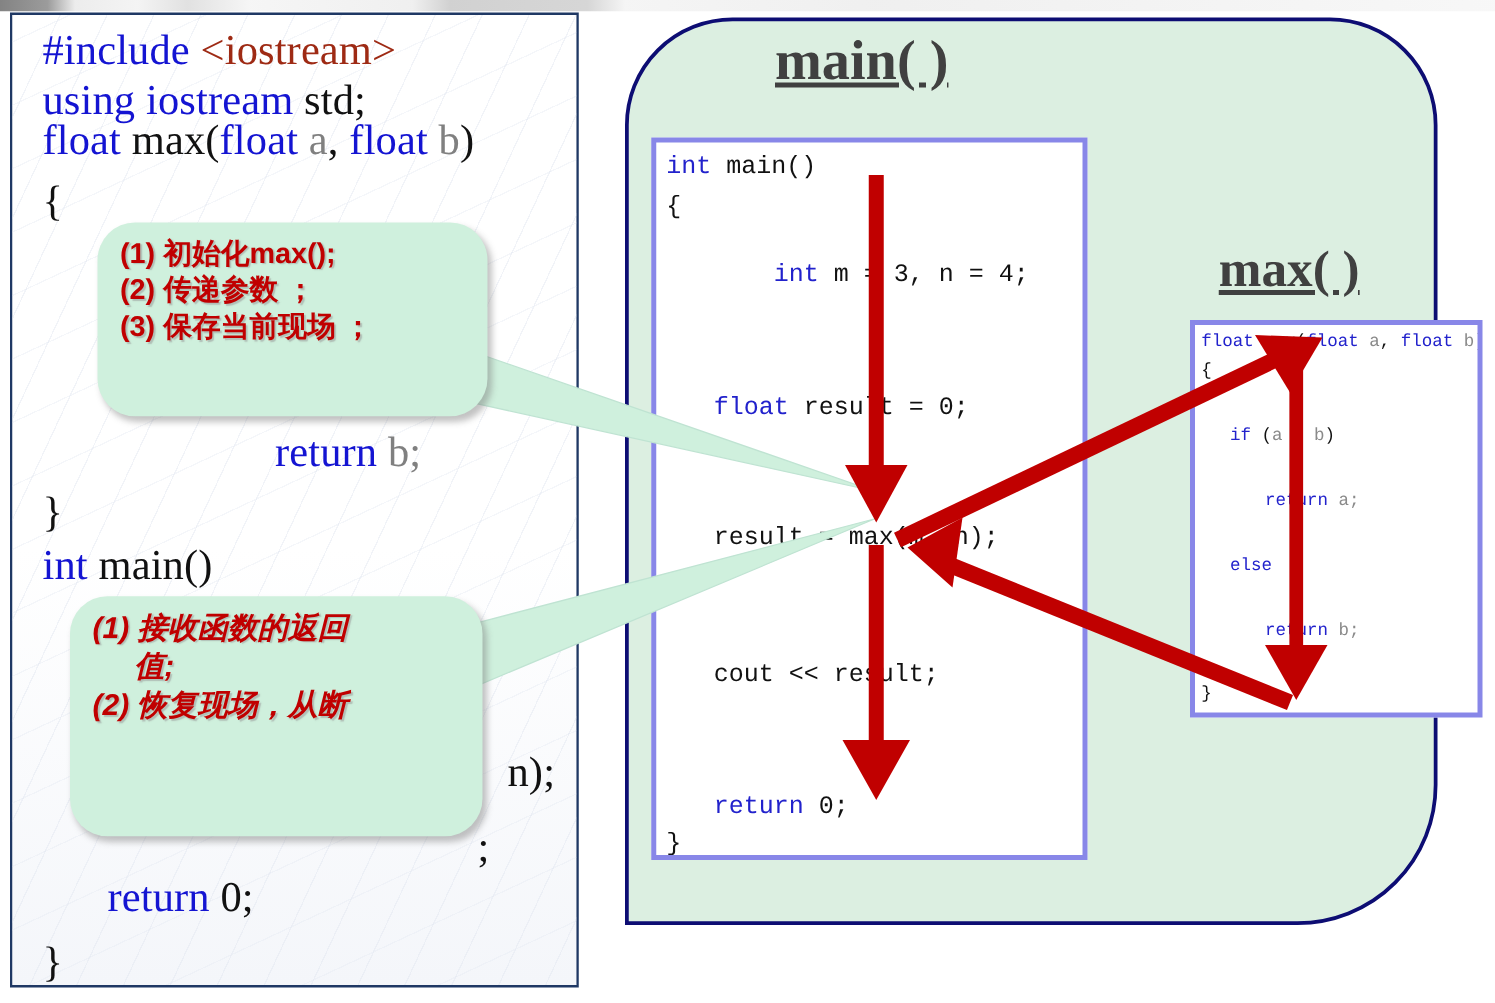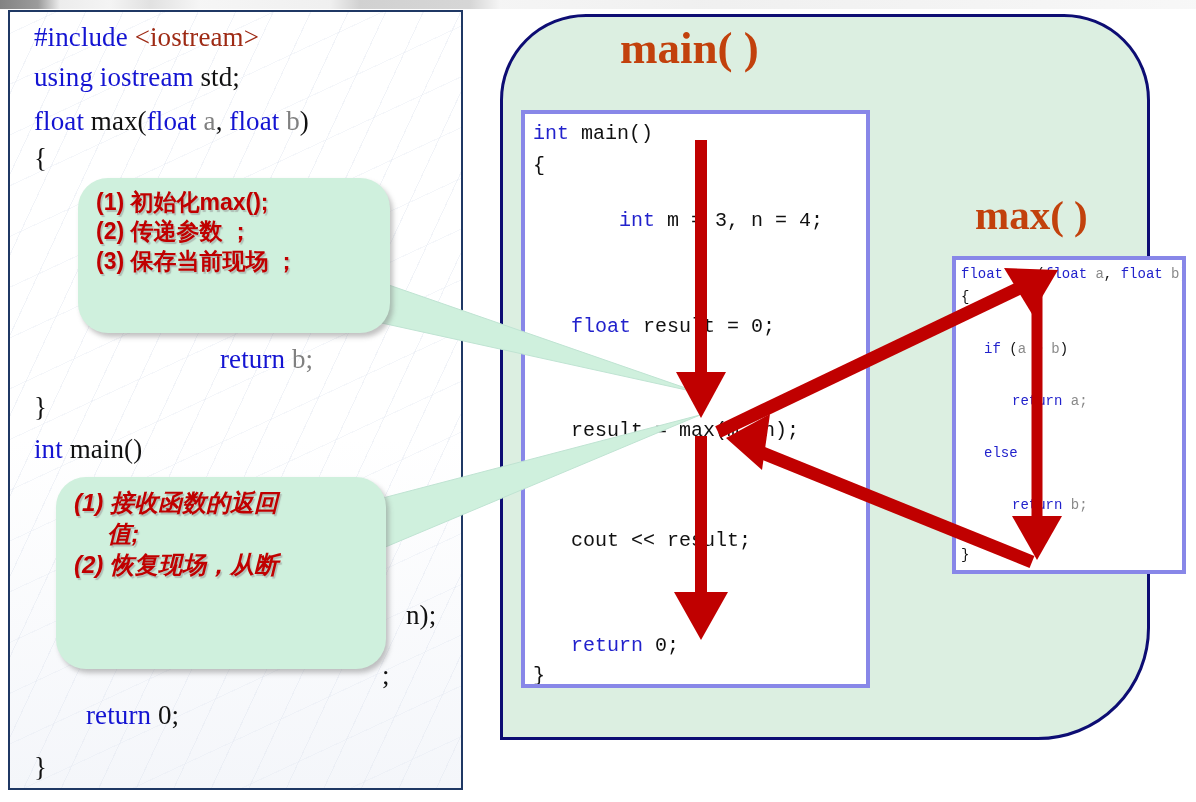--- a/index.html
+++ b/index.html
@@ -31,21 +31,21 @@
     position:absolute;inset:0;
     background:
       repeating-linear-gradient(115deg, rgba(225,230,240,.45) 0px, rgba(225,230,240,.45) 1px, transparent 1px, transparent 34px),
       repeating-linear-gradient(-25deg, rgba(228,233,242,.38) 0px, rgba(228,233,242,.38) 1px, transparent 1px, transparent 46px),
       linear-gradient(to bottom,#ffffff 0%,#ffffff 55%,#f4f6fa 100%);
     pointer-events:none;
   }
   .lcode{
     position:absolute;
     font-family:"Liberation Serif", serif;
-    font-size:27px;
+    font-size:34px;
     line-height:1;
     white-space:pre;
     color:#1a1a1a;
     letter-spacing:.1px;
   }
   .kw{color:#1414d2;}
   .hdr{color:#9e2a14;}
   .gry{color:#808080;}
   .blk{color:#111;}
 
@@ -55,22 +55,23 @@
     background:#dcefe1;
     border:3px solid #0d0d73;
     border-radius:86px 86px 112px 0px;
     box-sizing:border-box;
   }
 
   .fn-title{
     position:absolute;
     font-family:"Liberation Serif", serif;
     font-weight:bold;
-    color:#c2410c;
+    color:#404040;
     white-space:nowrap;
+    text-decoration:underline;
   }
   #title-main{left:620px;top:22px;font-size:45px;}
   #title-max{left:975px;top:191px;font-size:41px;}
 
   
   .codebox{
     position:absolute;
     background:#ffffff;
     border:4px solid #8887e8;
     box-sizing:border-box;
@@ -129,21 +130,21 @@
 </head>
 <body>
 
 <div id="toolbar-strip"></div>
 
 <div id="left-code-panel">
   <div class="paper-tex"></div>
 
   <div class="lcode" style="left:24px; top:12px;"><span class="kw">#include </span><span class="hdr">&lt;iostream&gt;</span></div>
   <div class="lcode" style="left:24px; top:52px;"><span class="kw">using iostream </span><span class="blk">std;</span></div>
-  <div class="lcode" style="left:24px; top:96px;"><span class="kw">float </span><span class="blk">max(</span><span class="kw">float </span><span class="gry">a</span><span class="blk">, </span><span class="kw">float </span><span class="gry">b</span><span class="blk">)</span></div>
+  <div class="lcode" style="left:24px; top:84px;"><span class="kw">float </span><span class="blk">max(</span><span class="kw">float </span><span class="gry">a</span><span class="blk">, </span><span class="kw">float </span><span class="gry">b</span><span class="blk">)</span></div>
   <div class="lcode" style="left:24px; top:133px;"><span class="blk">{</span></div>
   <div class="lcode" style="left:210px; top:334px;"><span class="kw">return </span><span class="gry">b;</span></div>
   <div class="lcode" style="left:24px; top:382px;"><span class="blk">}</span></div>
   <div class="lcode" style="left:24px; top:424px;"><span class="kw">int </span><span class="blk">main()</span></div>
   <div class="lcode" style="left:396px; top:590px;"><span class="blk">n);</span></div>
   <div class="lcode" style="left:372px; top:650px;"><span class="blk">;</span></div>
   <div class="lcode" style="left:76px;  top:690px;"><span class="kw">return </span><span class="blk">0;</span></div>
   <div class="lcode" style="left:24px;  top:742px;"><span class="blk">}</span></div>
 </div>
 

